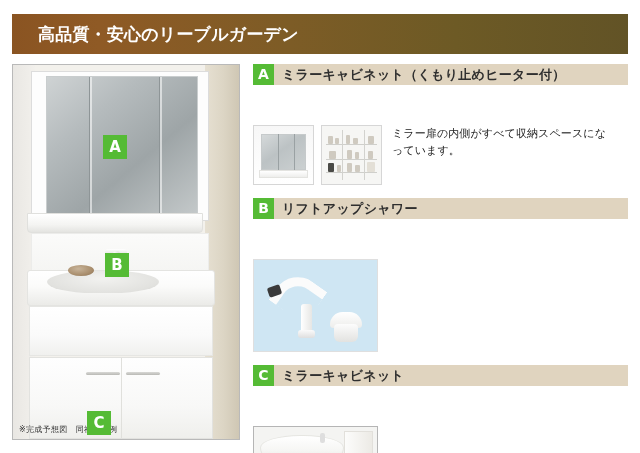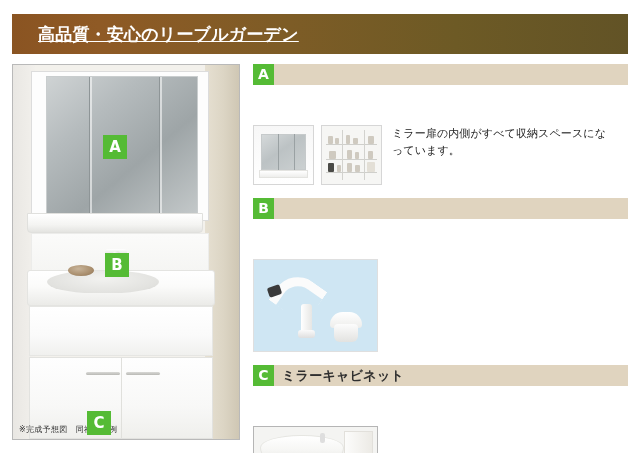--- a/index.html
+++ b/index.html
@@ -39,21 +39,20 @@
   }
   .header-sub {
     color: #ffffff;
     font-size: 17px;
     font-weight: bold;
     margin-left: 12px;
     line-height: 1;
     white-space: nowrap;
     letter-spacing: 0.2px;
     font-family: "DejaVu Sans", "Liberation Sans", sans-serif;
-    text-decoration: underline;
   }
 
   
   .left-photo {
     position: absolute;
     left: 12px;
     top: 64px;
     width: 228px;
     height: 376px;
     border: 1px solid #b9b9b9;
@@ -370,20 +369,21 @@
 
 <div class="badge badge-float badge-a">A</div>
 <div class="badge badge-float badge-b">B</div>
 <div class="badge badge-float badge-c">C</div>
 
 <div class="right-col">
 
   <div>
     <div class="sect-head">
       <div class="badge sect-badge">A</div>
+      <div class="sect-title">ミラーキャビネット（くもり止めヒーター付）</div>
     </div>
     <div class="sect-body">
       <div class="thumbs-a">
         <div class="thumb tA1">
           <div class="m"></div>
           <div class="md" style="left:24px"></div>
           <div class="md" style="left:40px"></div>
           <div class="sh"></div>
         </div>
         <div class="thumb tA2">
@@ -408,20 +408,21 @@
           <div class="item" style="left:45px;top:36px;width:8px;height:10px;background:#e3dfd6"></div>
         </div>
       </div>
       <div class="sect-text" style="width:222px;margin-left:10px">ミラー扉の内側がすべて収納スペースになっています。</div>
     </div>
   </div>
 
   <div style="margin-top:13px">
     <div class="sect-head">
       <div class="badge sect-badge">B</div>
+      <div class="sect-title">リフトアップシャワー</div>
     </div>
     <div class="sect-body">
       <div class="img-b">
         <div class="fa-spout"></div>
         <div class="fa-head"></div>
         <div class="fa-stem"></div>
         <div class="fa-base"></div>
         <div class="fa-lever"></div>
         <div class="fa-lbase"></div>
       </div>

